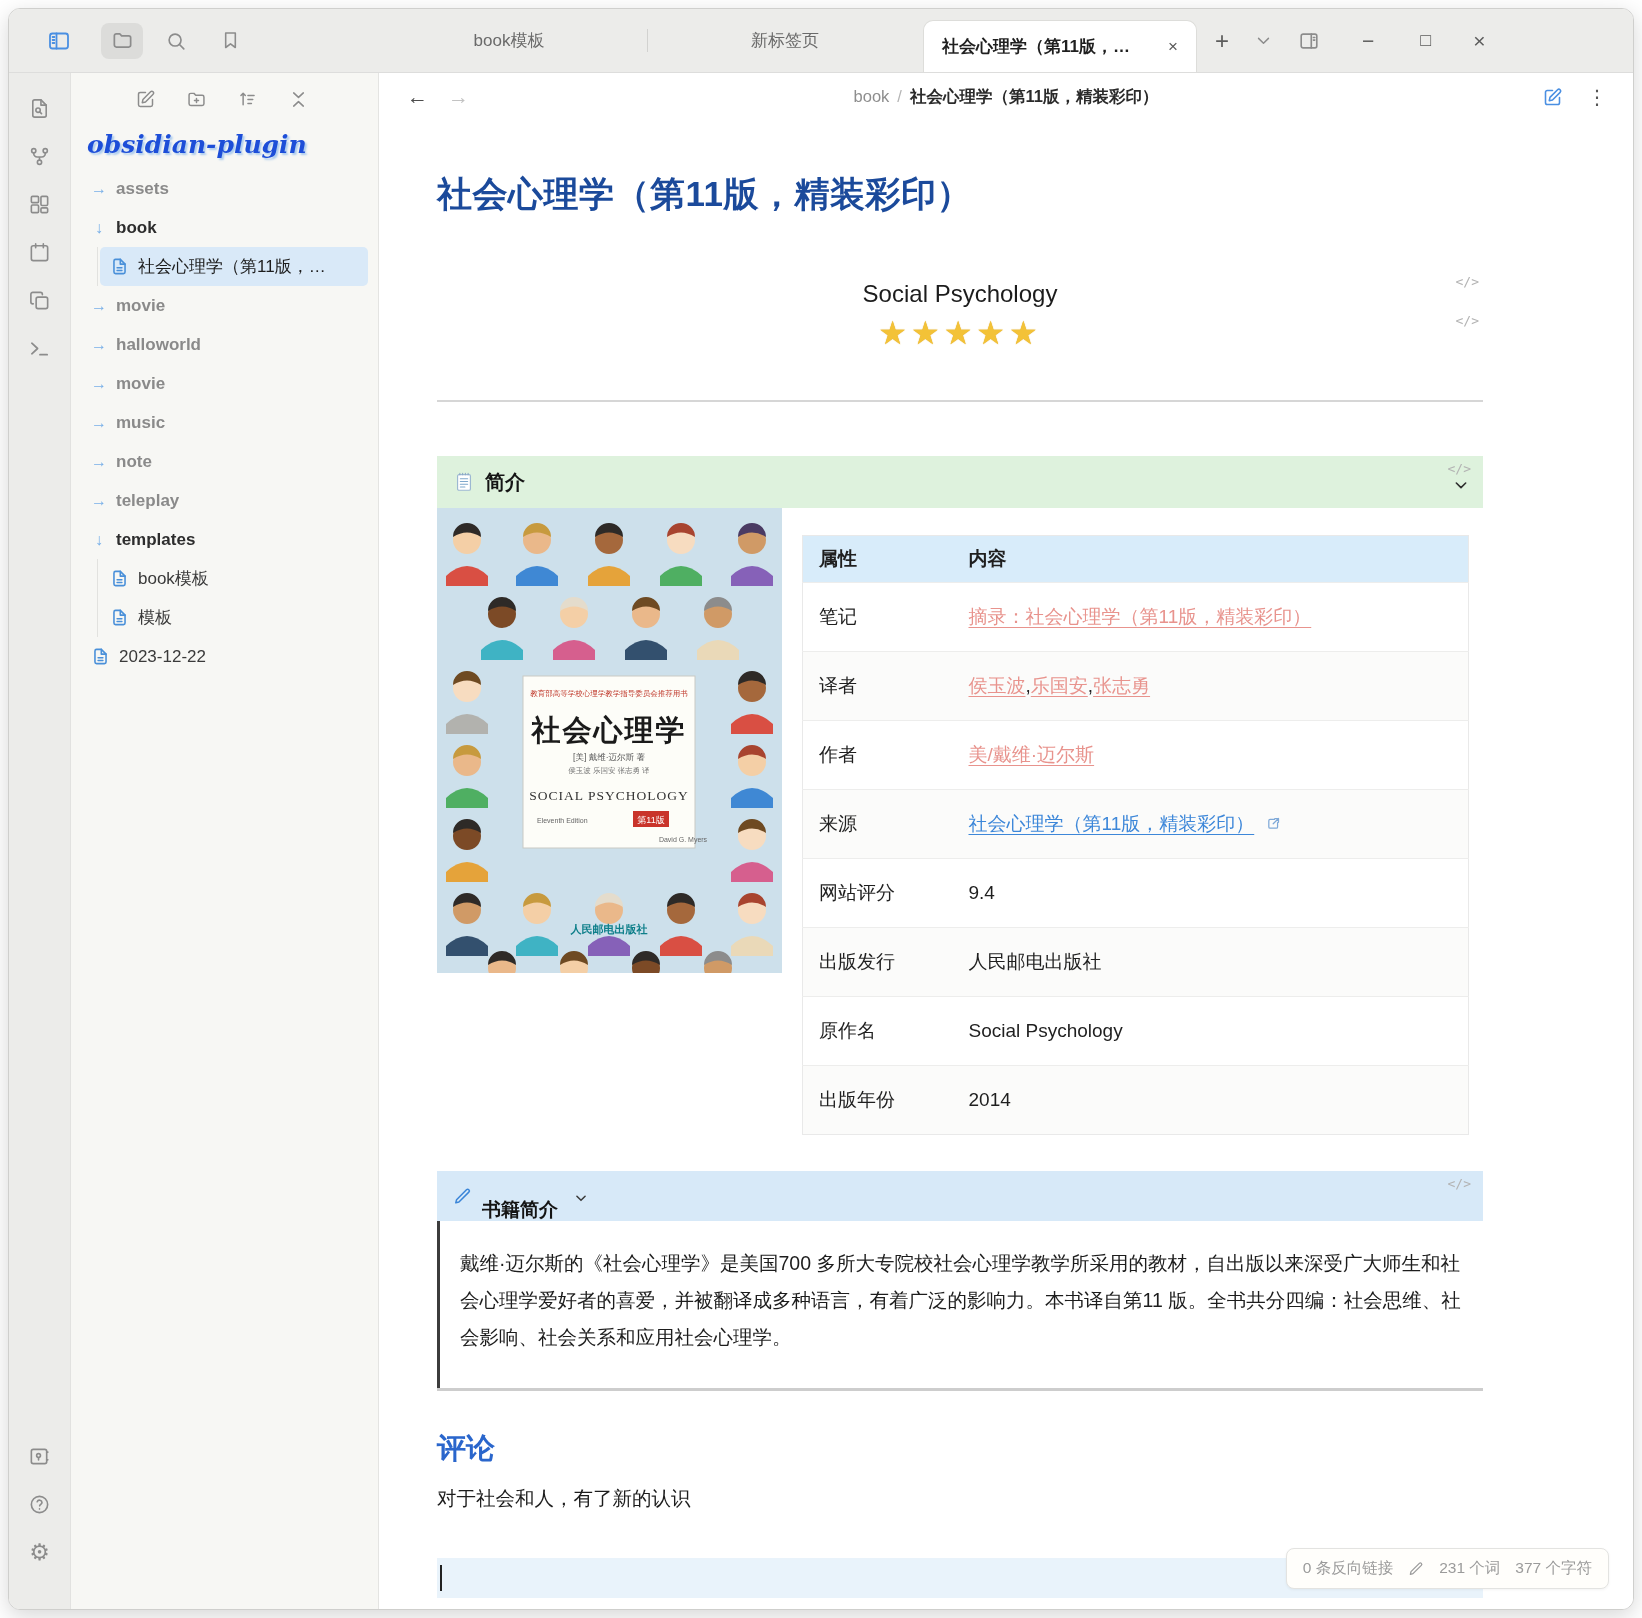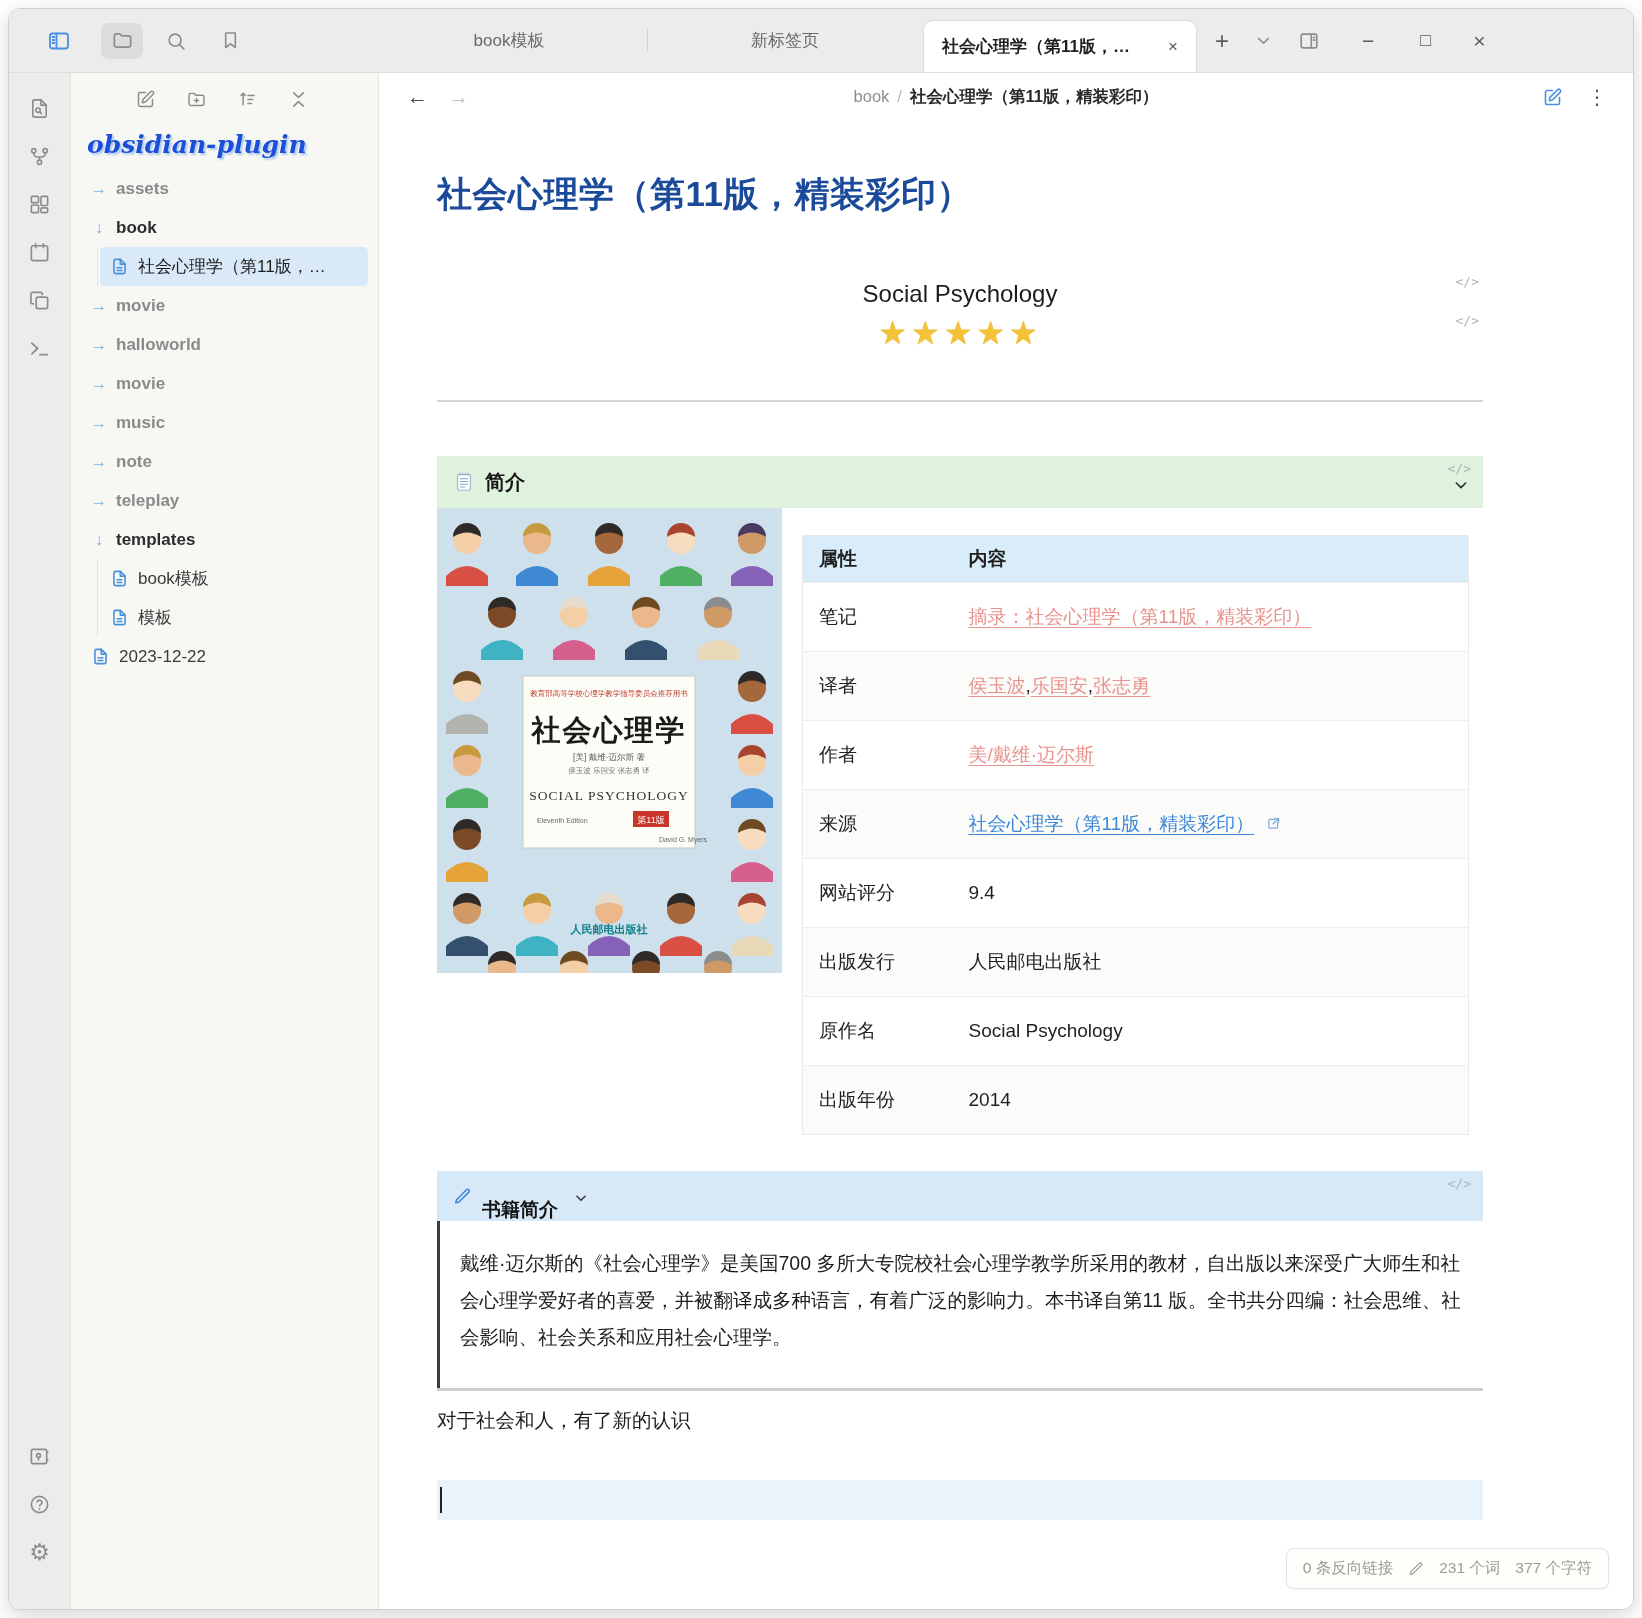--- a/index.html
+++ b/index.html
@@ -637,20 +637,21 @@
                     <path d="M5 9l7 7 7-7"></path>
                   </svg>
               </span>
               <span class="head-right">
                 <span class="code-ic">&lt;/&gt;</span>
               </span>
             </div>
             <div class="desc-body">戴维·迈尔斯的《社会心理学》是美国700 多所大专院校社会心理学教学所采用的教材，自出版以来深受广大师生和社会心理学爱好者的喜爱，并被翻译成多种语言，有着广泛的影响力。本书译自第11 版。全书共分四编：社会思维、社会影响、社会关系和应用社会心理学。</div>
           </div>
 
+          <h2 class="comments">评论</h2>
           <p class="comment">对于社会和人，有了新的认识</p>
 
           <div class="active-line">
             <span class="caret"></span>
           </div>
 
         </div>
 
         <div class="statusbar">
           <span>0 条反向链接</span>

